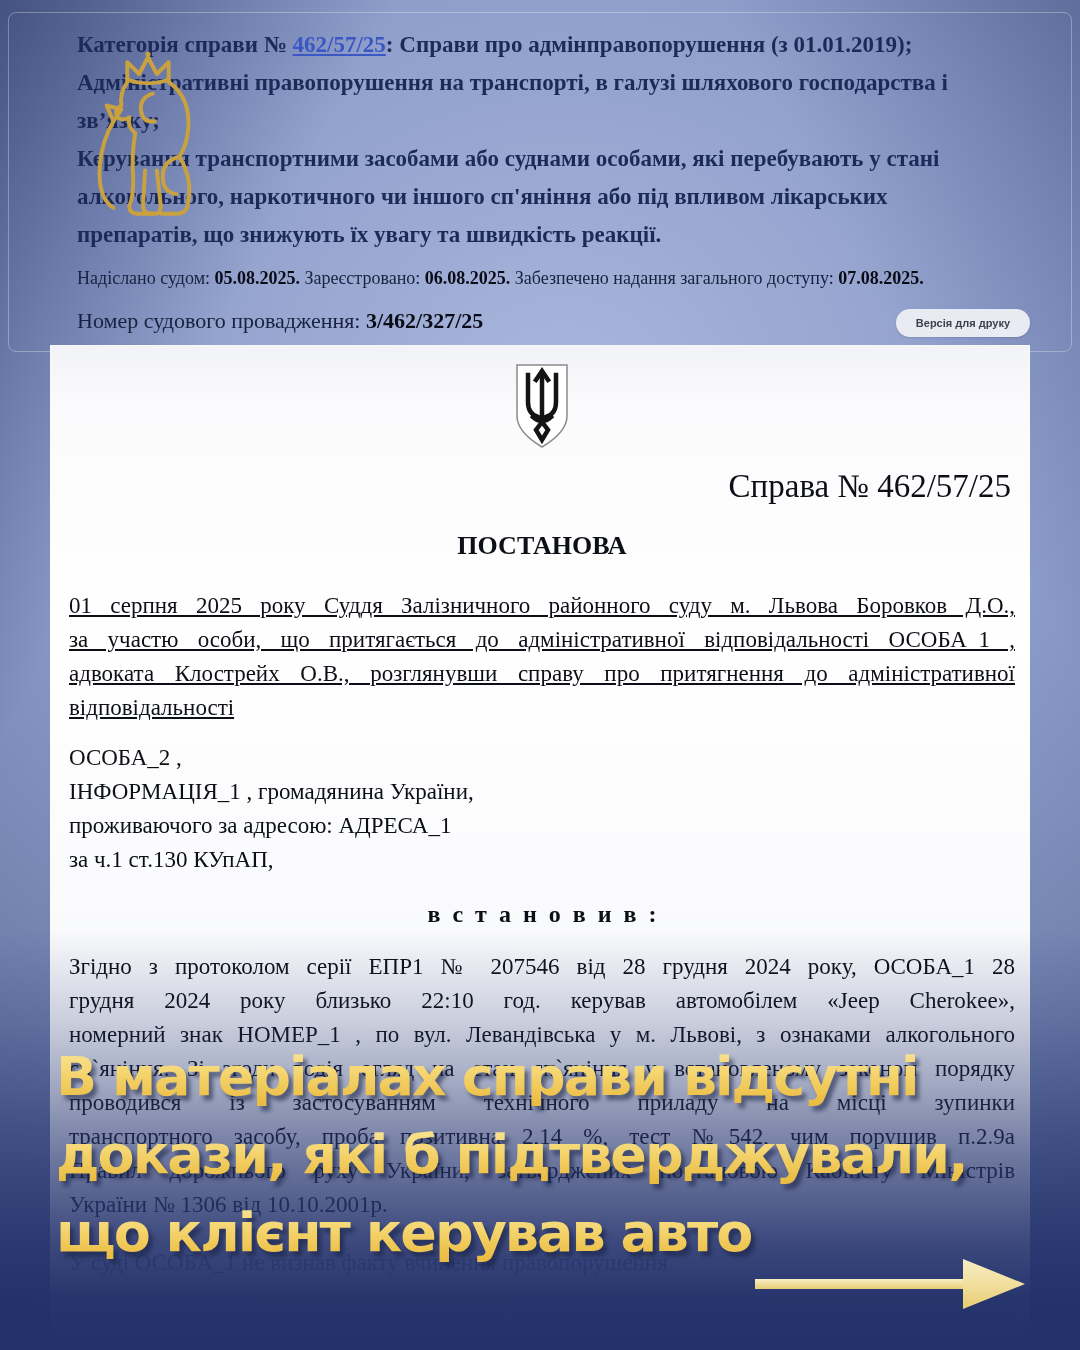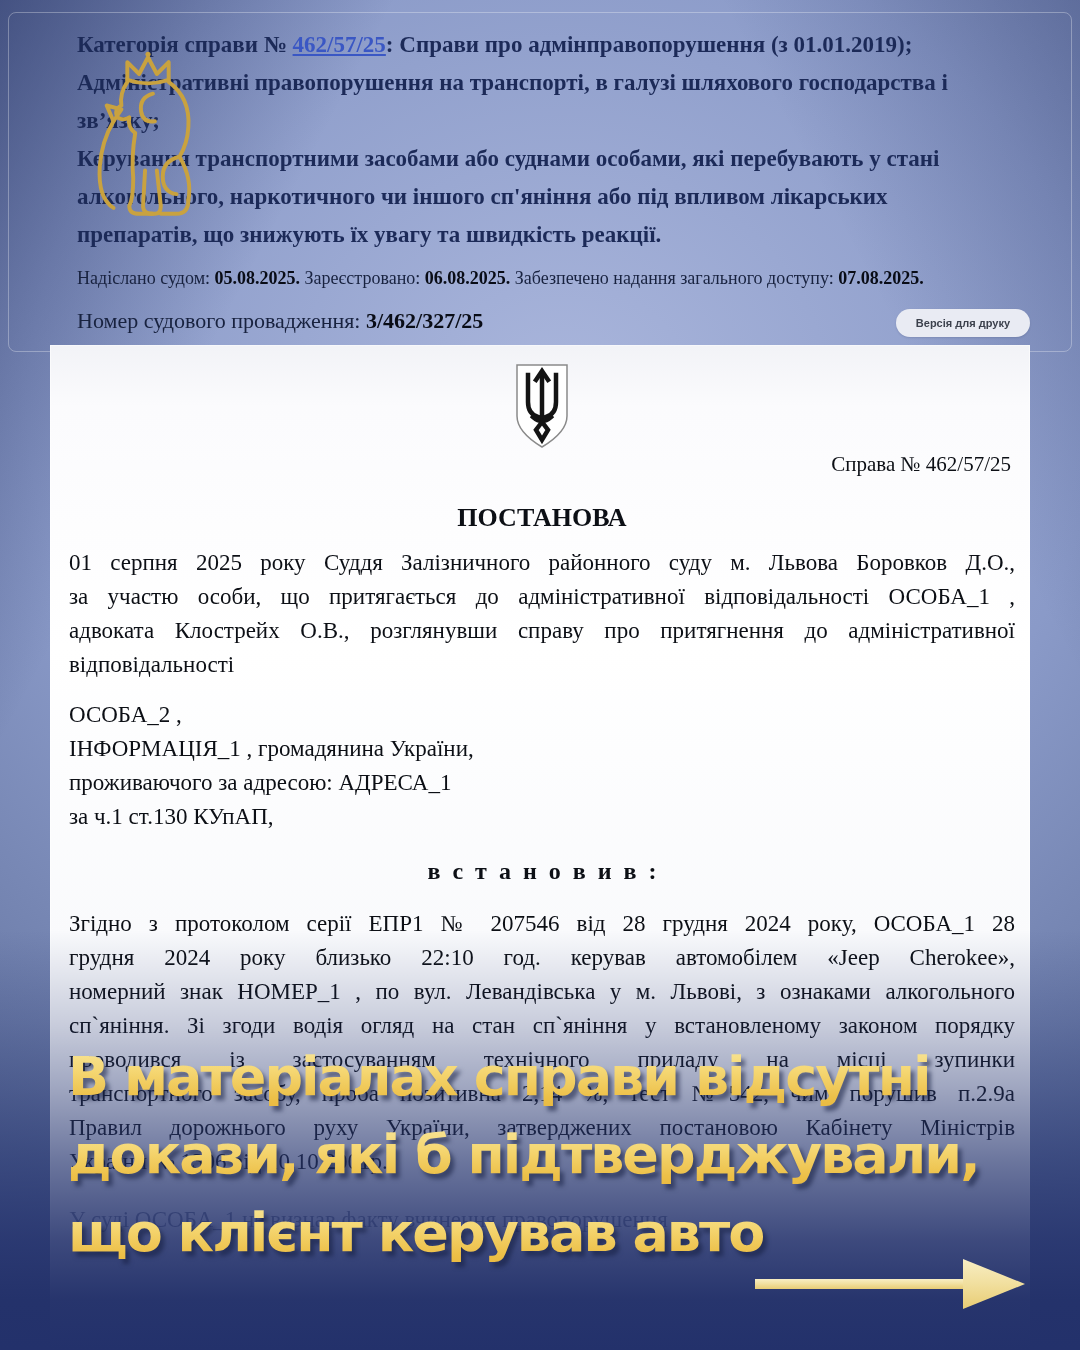--- a/index.html
+++ b/index.html
@@ -46,47 +46,47 @@
   
   .doc{
     position:absolute; left:50px; top:345px; width:980px; height:1005px; z-index:2;
     background:linear-gradient(180deg,#f2f3f7 0%, #fbfbfd 6%, #ffffff 30%, #f7f8fb 70%, #eef0f6 100%);
     border:1px solid rgba(255,255,255,0.55);
     padding:14px 14px 0 18px;
     color:#0c0f15;
     font-size:23px;
   }
   .emblem{ display:block; margin:2px auto 0 auto; }
-  .doc-caseno{ text-align:right; font-size:21px; padding-right:4px; }
+  .doc-caseno{ text-align:right; font-size:33px; margin-top:16px; padding-right:4px; }
   .doc-title{ text-align:center; font-size:26px; font-weight:bold; margin-top:26px; }
   .doc-subtitle{ text-align:center; font-size:25px; font-weight:bold; margin-top:24px; }
   .jline{ text-align:justify; text-align-last:justify; line-height:34px; white-space:normal; }
   .jline.last{ text-align-last:left; }
-  .intro{ margin-top:13px; }
+  .intro{ margin-top:28px;text-decoration:underline; }
   .party{ margin-top:16px; line-height:34px; }
   .party div{ }
   .ruling{ text-align:center; font-weight:bold; font-size:24px; margin-top:24px; word-spacing:6px; }
   .facts{ margin-top:22px; }
   .faded{ margin-top:24px; color:rgba(16,26,62,0.55); line-height:34px; }
 
   
   .bottom-fade{
     position:absolute; left:0; top:930px; width:1080px; height:420px; z-index:6; pointer-events:none;
     background:linear-gradient(180deg,
       rgba(37,52,110,0) 0%,
       rgba(37,52,110,0.22) 22%,
       rgba(37,52,110,0.42) 38%,
       rgba(37,52,110,0.66) 55%,
       rgba(36,50,108,0.88) 74%,
       rgba(35,49,106,0.98) 88%,
       #23316b 100%);
   }
 
   
-  .headline{ position:absolute; left:68px; z-index:8;text-align:center; }
+  .headline{ position:absolute; left:56px; z-index:8;text-align:center; }
   .hl-line{
     font-family:"DejaVu Sans", sans-serif; font-weight:bold;
     font-size:54px; letter-spacing:-2px; white-space:nowrap;
     background:linear-gradient(180deg,#f9eaa6 0%, #f5d773 42%, #ecbf47 78%, #e6b53c 100%);
     -webkit-background-clip:text; background-clip:text; color:transparent;
     filter:drop-shadow(4px 5px 2px rgba(20,30,64,0.55));
     line-height:78px;
   }
   #hl1{ top:1038px; } #hl2{ top:1116px; } #hl3{ top:1194px; }
 

